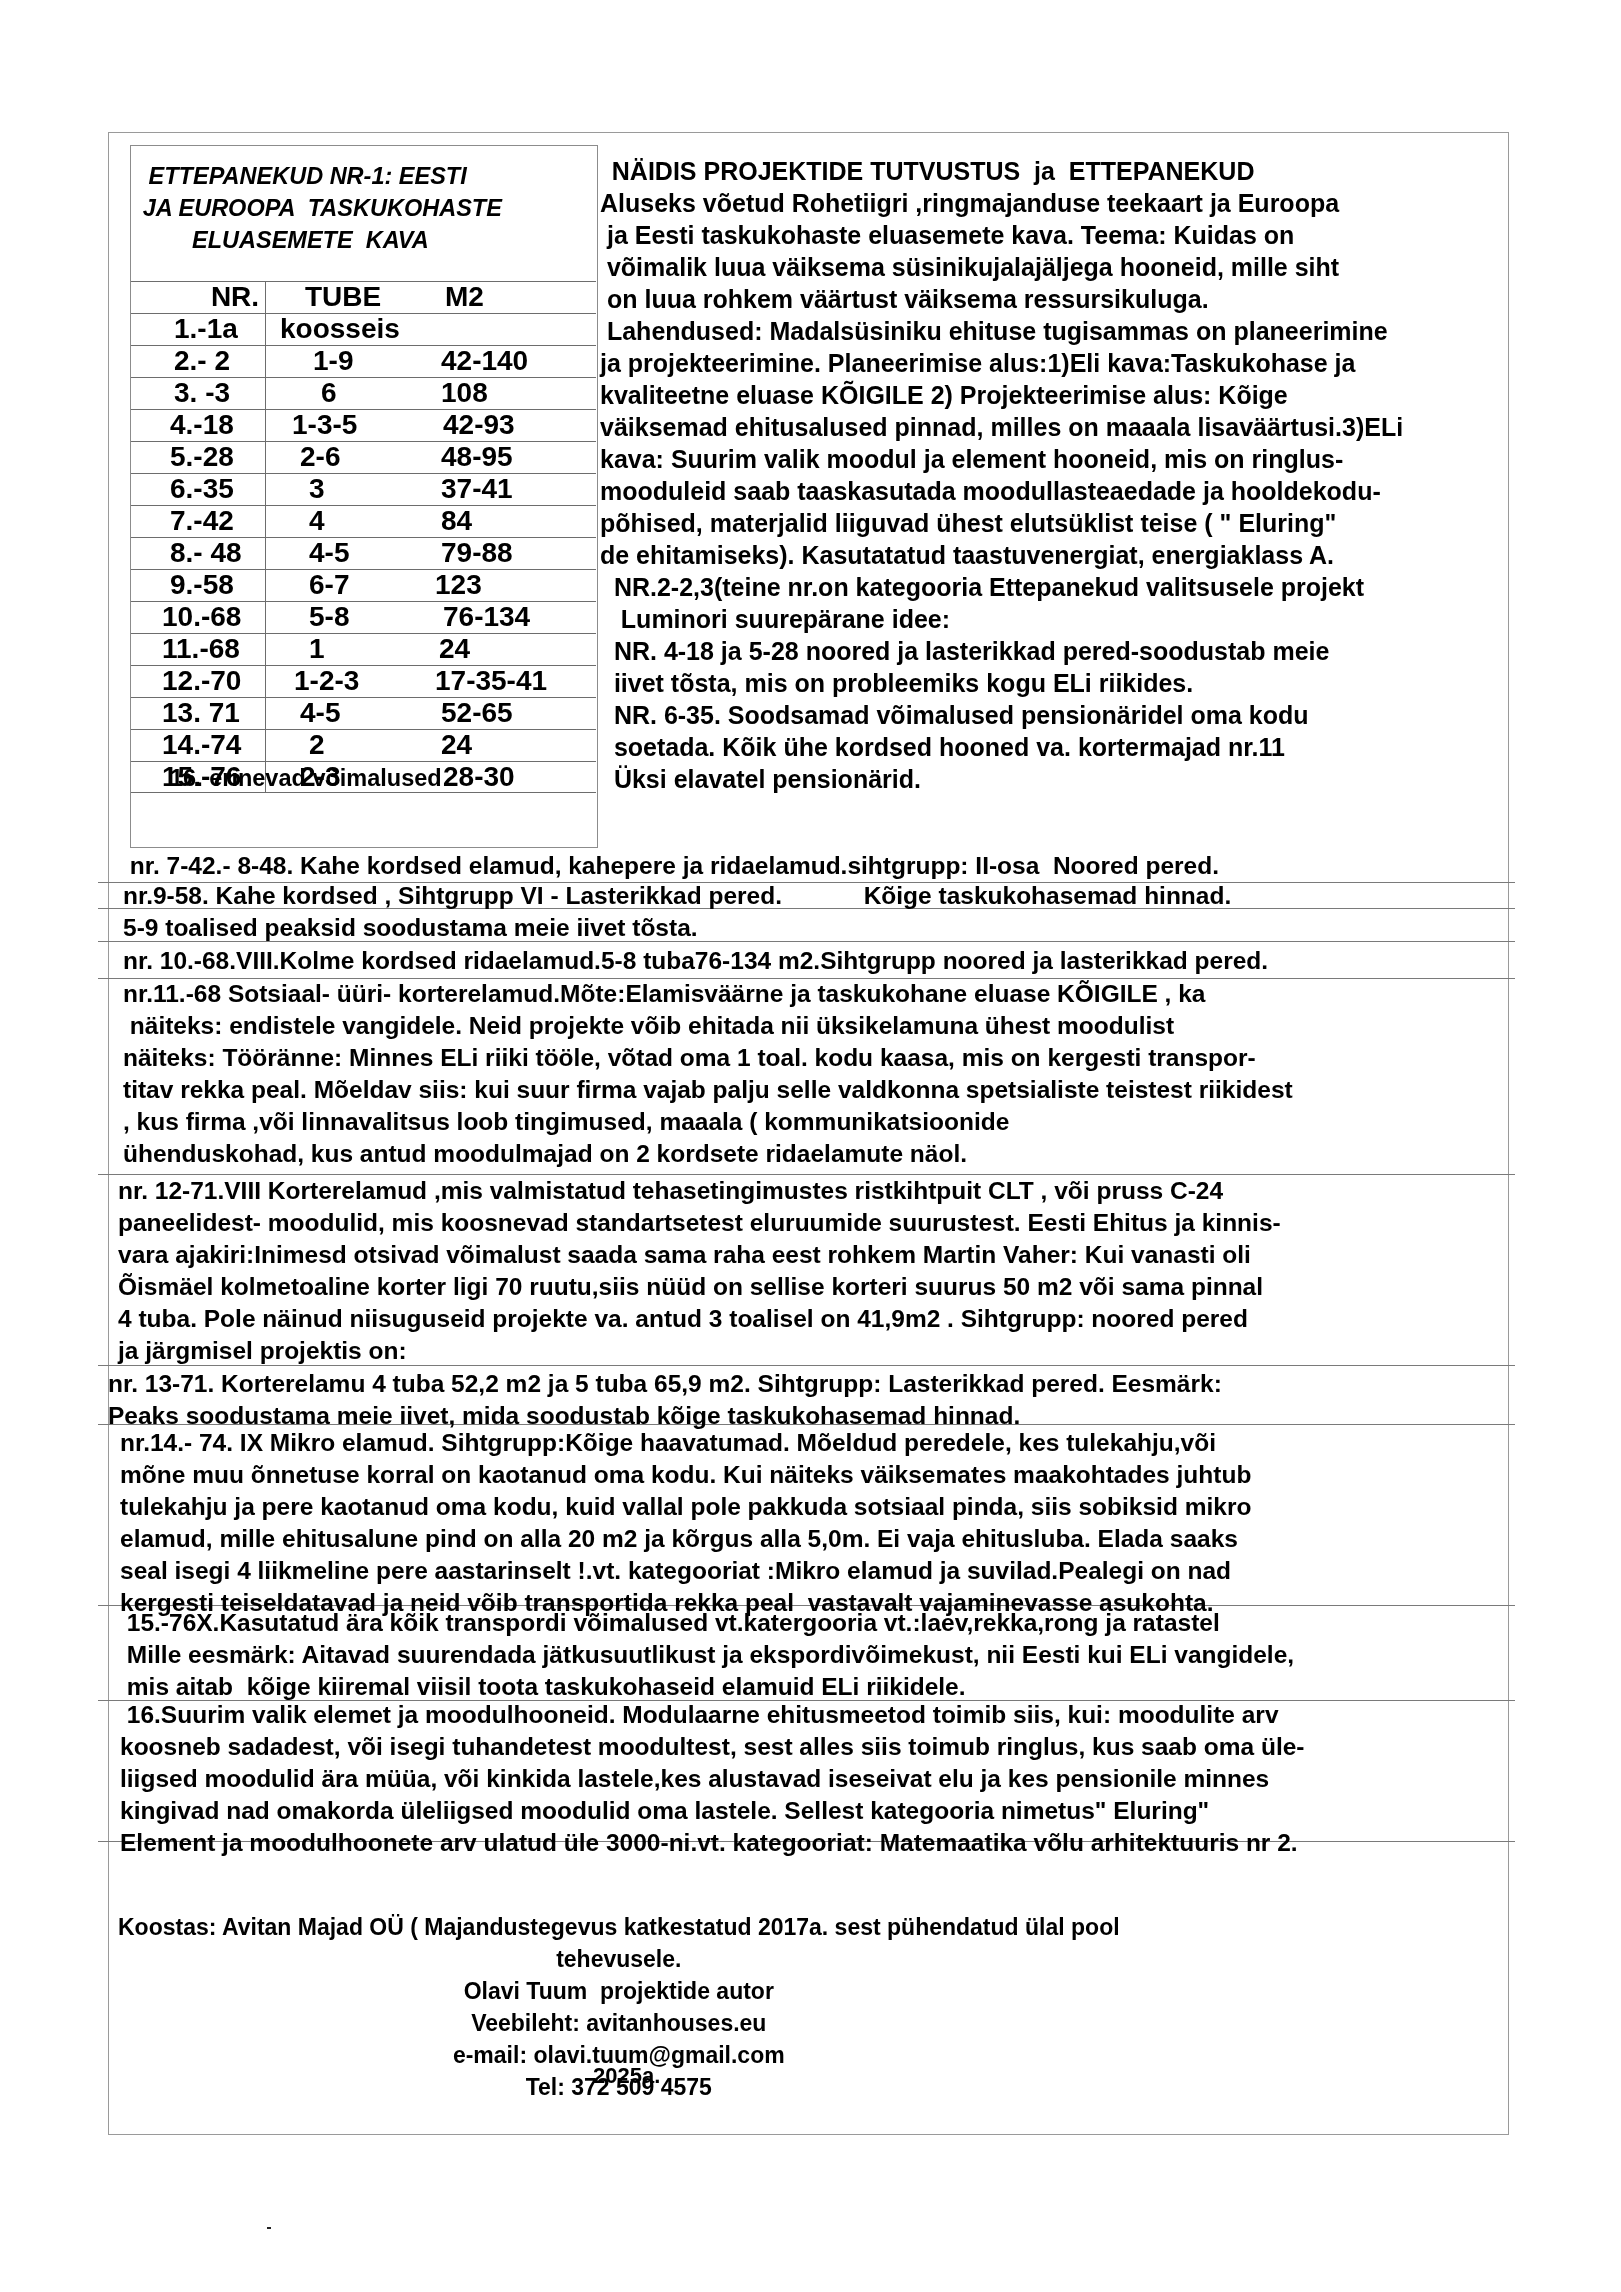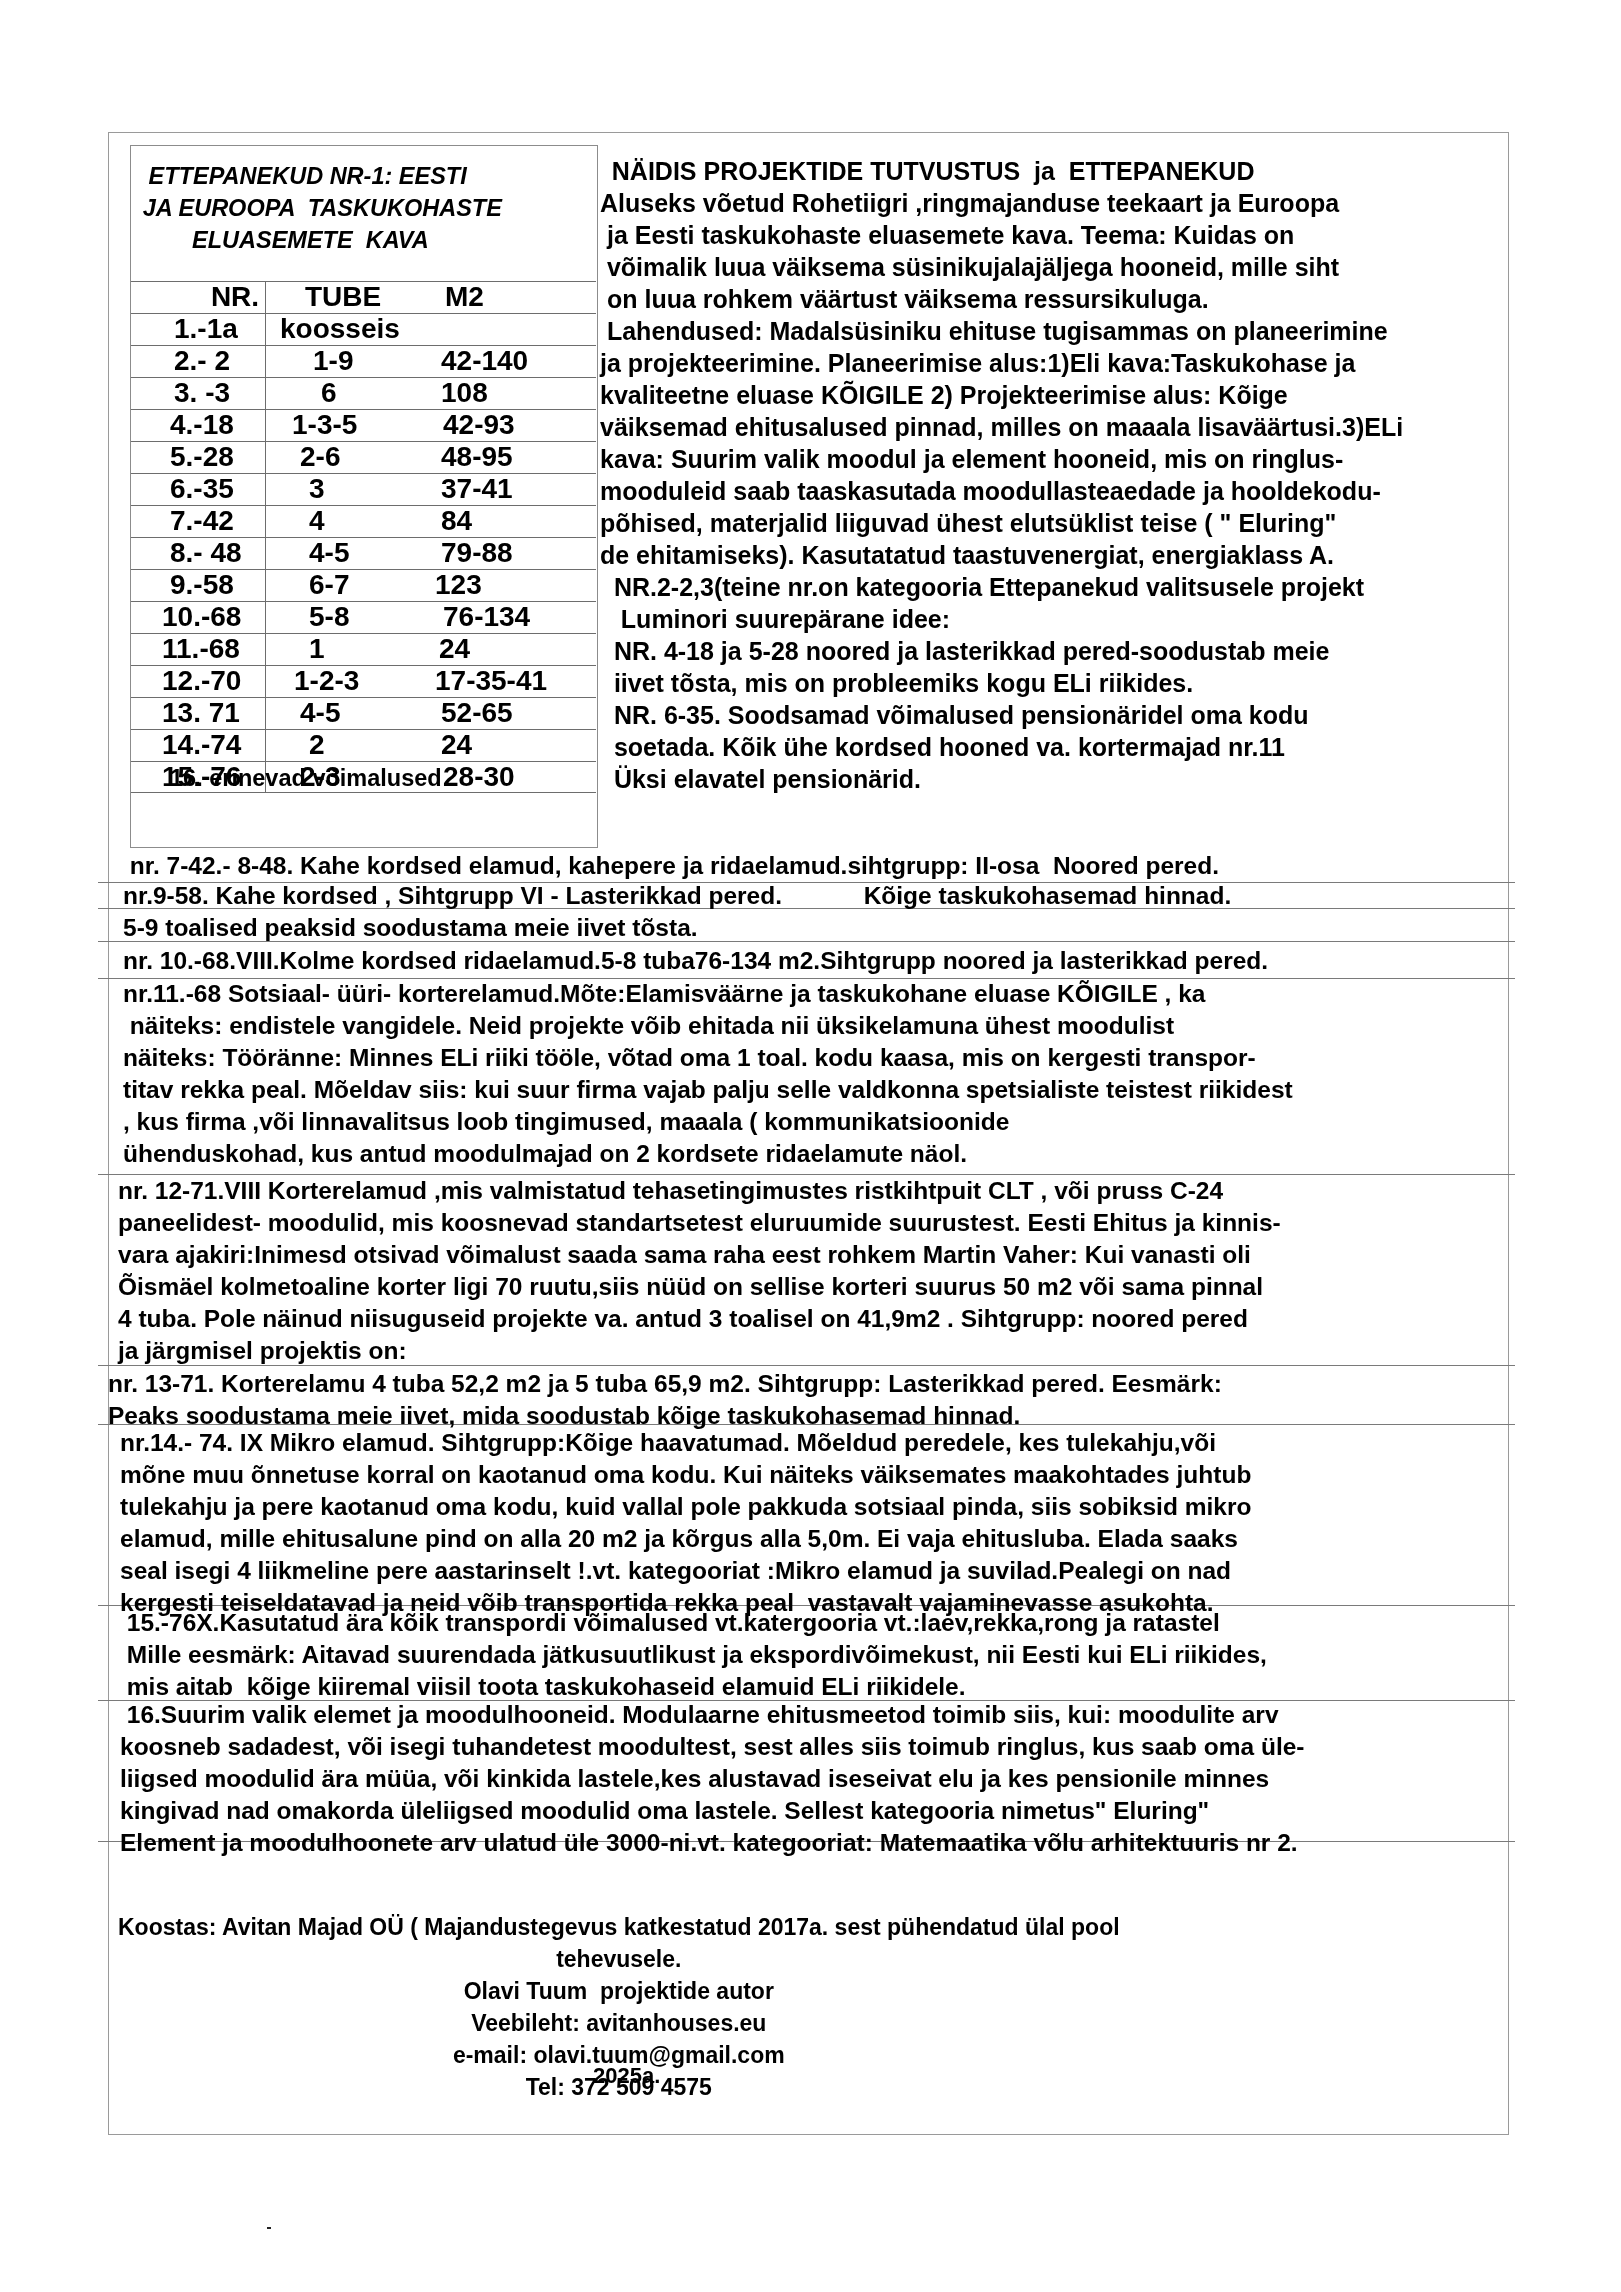--- a/index.html
+++ b/index.html
@@ -195,21 +195,21 @@
 <div class="sec" style="top:1427px;left:120px">
   <div>nr.14.- 74. IX Mikro elamud. Sihtgrupp:Kõige haavatumad. Mõeldud peredele, kes tulekahju,või</div>
   <div>mõne muu õnnetuse korral on kaotanud oma kodu. Kui näiteks väiksemates maakohtades juhtub</div>
   <div>tulekahju ja pere kaotanud oma kodu, kuid vallal pole pakkuda sotsiaal pinda, siis sobiksid mikro</div>
   <div>elamud, mille ehitusalune pind on alla 20 m2 ja kõrgus alla 5,0m. Ei vaja ehitusluba. Elada saaks</div>
   <div>seal isegi 4 liikmeline pere aastarinselt !.vt. kategooriat :Mikro elamud ja suvilad.Pealegi on nad</div>
   <div>kergesti teiseldatavad ja neid võib transportida rekka peal  vastavalt vajaminevasse asukohta.</div>
 </div>
 <div class="sec" style="top:1607px;left:120px">
   <div> 15.-76X.Kasutatud ära kõik transpordi võimalused vt.katergooria vt.:laev,rekka,rong ja ratastel</div>
-  <div> Mille eesmärk: Aitavad suurendada jätkusuutlikust ja ekspordivõimekust, nii Eesti kui ELi riikides,</div>
+  <div> Mille eesmärk: Aitavad suurendada jätkusuutlikust ja ekspordivõimekust, nii Eesti kui ELi vangidele,</div>
   <div> mis aitab  kõige kiiremal viisil toota taskukohaseid elamuid ELi riikidele.</div>
 </div>
 <div class="sec" style="top:1699px;left:120px">
   <div> 16.Suurim valik elemet ja moodulhooneid. Modulaarne ehitusmeetod toimib siis, kui: moodulite arv</div>
   <div>koosneb sadadest, või isegi tuhandetest moodultest, sest alles siis toimub ringlus, kus saab oma üle-</div>
   <div>liigsed moodulid ära müüa, või kinkida lastele,kes alustavad iseseivat elu ja kes pensionile minnes</div>
   <div>kingivad nad omakorda üleliigsed moodulid oma lastele. Sellest kategooria nimetus" Eluring"</div>
   <div>Element ja moodulhoonete arv ulatud üle 3000-ni.vt. kategooriat: Matemaatika võlu arhitektuuris nr 2.</div>
 </div>
 

